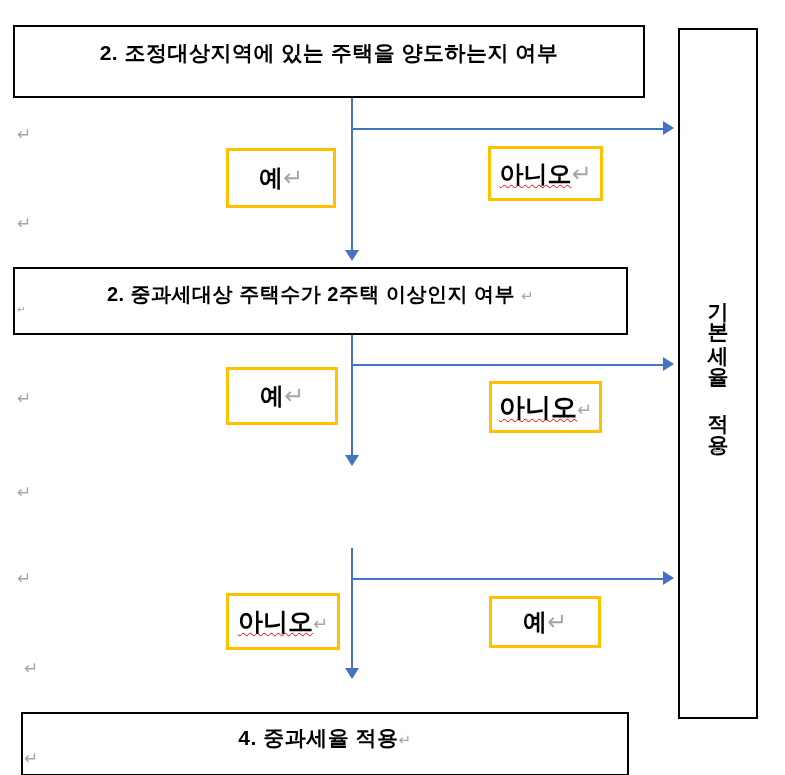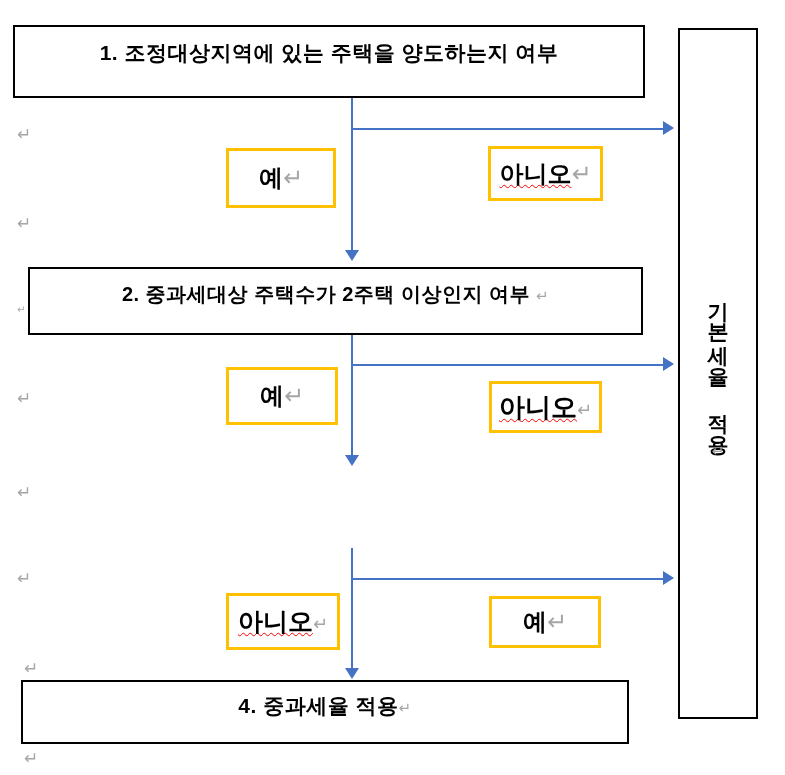--- a/index.html
+++ b/index.html
@@ -118,42 +118,42 @@
     color: #a6a6a6;
     font-weight: normal;
   }
 </style>
 </head>
 <body>
 
 <div id="canvas">
 
   <div class="step-box" style="left:13px; top:25px; width:632px; height:73px;">
-    <span class="step-label" style="font-size:21px; margin-top:12px;">1. 조정대상지역에 있는 주택을 양도하는지 여부</span>
+    <span class="step-label" style="font-size:21px; margin-top:12px;">2. 조정대상지역에 있는 주택을 양도하는지 여부</span>
   </div>
 
   <div class="vline" style="left:351px; top:98px; height:152px;"></div>
   <div class="arrow-down" style="left:345px; top:250px;"></div>
 
   <div class="hline" style="left:351px; top:128px; width:315px;"></div>
   <div class="arrow-right" style="left:663px; top:121px;"></div>
 
   <div class="answer-box" style="left:226px; top:148px; width:110px; height:60px;">
     <span class="answer-label" style="font-size:24px;">
       <span>예</span><span class="inline-pilcrow">↵</span>
     </span>
   </div>
 
   <div class="answer-box" style="left:488px; top:146px; width:115px; height:55px;">
     <span class="answer-label" style="font-size:24px;">
       <span class="misspelled">아니오</span><span class="inline-pilcrow">↵</span>
     </span>
   </div>
 
-  <div class="step-box" style="left:28px; top:267px; width:615px; height:68px;">
+  <div class="step-box" style="left:13px; top:267px; width:615px; height:68px;">
     <span class="step-label" style="font-size:20px; margin-top:12px;">
       <span>2. 중과세대상 주택수가 2주택 이상인지 여부</span>&nbsp;<span class="inline-pilcrow" style="font-size:15px;">↵</span>
     </span>
   </div>
 
   <div class="vline" style="left:351px; top:335px; height:120px;"></div>
   <div class="arrow-down" style="left:345px; top:455px;"></div>
 
   <div class="hline" style="left:351px; top:364px; width:315px;"></div>
   <div class="arrow-right" style="left:663px; top:357px;"></div>
@@ -182,21 +182,21 @@
       <span class="misspelled">아니오</span><span class="inline-pilcrow" style="font-size:18px;">↵</span>
     </span>
   </div>
 
   <div class="answer-box" style="left:489px; top:596px; width:112px; height:52px;">
     <span class="answer-label" style="font-size:24px;">
       <span>예</span><span class="inline-pilcrow">↵</span>
     </span>
   </div>
 
-  <div class="step-box" style="left:21px; top:680px; width:608px; height:64px;">
+  <div class="step-box" style="left:21px; top:712px; width:608px; height:64px;">
     <span class="step-label" style="font-size:21px; margin-top:10px;">
       <span>4. 중과세율 적용</span><span class="inline-pilcrow" style="font-size:15px;">↵</span>
     </span>
   </div>
 
   <div class="vertical-box" style="left:678px; top:28px; width:80px; height:691px;">
     <span class="vertical-text" style="font-size:21px;">
       <span>기본세율 적용</span><span class="inline-pilcrow" style="font-size:15px;">↵</span>
     </span>
   </div>

